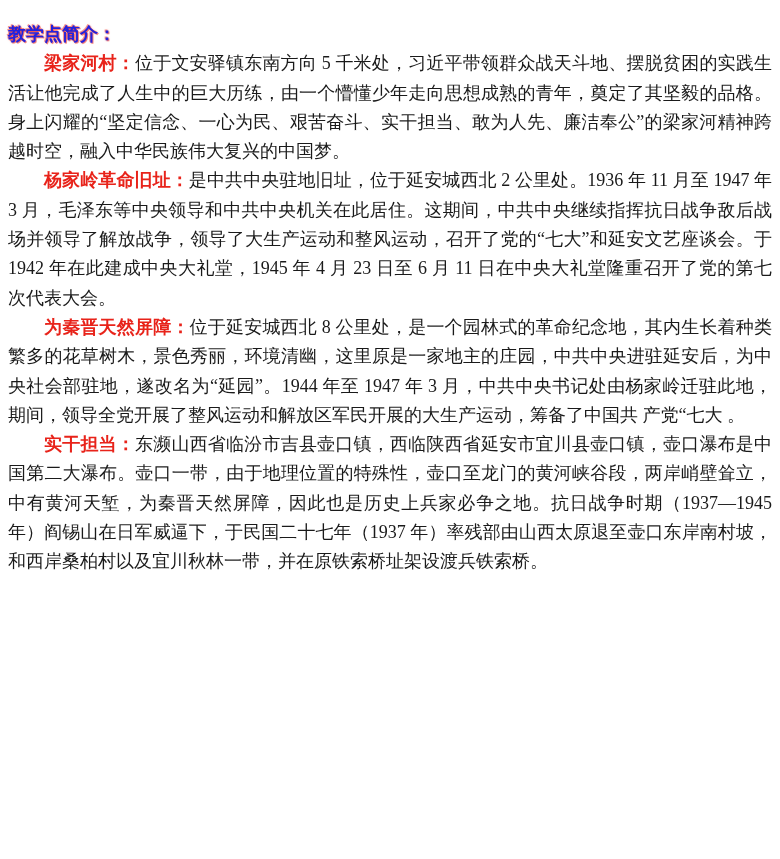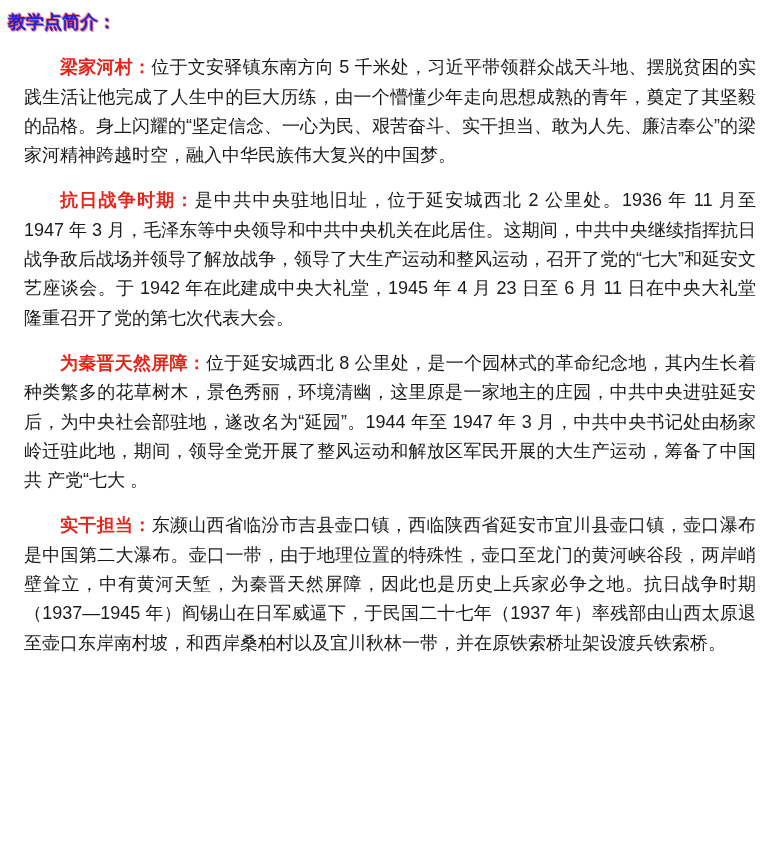--- a/index.html
+++ b/index.html
@@ -9,58 +9,58 @@
   }
   body {
     width: 780px;
     height: 859px;
     overflow: hidden;
   }
   .page {
     box-sizing: border-box;
     width: 780px;
     height: 859px;
-    padding: 8px 8px 0 8px;
-    font-family: Liberation Sans, sans-serif;
+    padding: 20px 8px 0 8px;
+    font-family: Liberation Serif, serif;
     font-size: 18px;
     line-height: 29.3px;
     color: var(--body-color, #1a1a1a);
     text-align: justify;
   }
   .doc-title {
     margin: 0;
     font-size: 18px;
     font-weight: bold;
     color: var(--title-color, #2222dd);
     
     text-shadow: 1px 1px 0 rgba(235, 40, 30, 0.55),
                  -1px -1px 0 rgba(235, 40, 30, 0.45),
                  0 0 2px rgba(240, 50, 38, 0.55);
     line-height: 29.3px;
     text-align: left;
   }
   .para {
-    margin: 16px;
+    margin: 0;
     text-indent: 36px; 
   }
   .term {
     color: var(--term-color, #e8231a);
     font-weight: bold;
   }
 </style>
 </head>
 <body style="background: rgb(255, 255, 255);">
 
 <div class="page">
 
   <h1 class="doc-title">教学点简介：</h1>
 
   <p class="para"><span class="term">梁家河村：</span><span>位于文安驿镇东南方向 5 千米处，习近平带领群众战天斗地、摆脱贫困的实践生活让他完成了人生中的巨大历练，由一个懵懂少年走向思想成熟的青年，奠定了其坚毅的品格。身上闪耀的“坚定信念、一心为民、艰苦奋斗、实干担当、敢为人先、廉洁奉公”的梁家河精神跨越时空，融入中华民族伟大复兴的中国梦。</span></p>
 
 
-  <p class="para"><span class="term">抗日战争时期：</span><span>是中共中央驻地旧址，位于延安城西北 2 公里处。1936 年 11 月至 1947 年 3 月，毛泽东等中央领导和中共中央机关在此居住。这期间，中共中央继续指挥抗日战争敌后战场并领导了解放战争，领导了大生产运动和整风运动，召开了党的“七大”和延安文艺座谈会。于 1942 年在此建成中央大礼堂，1945 年 4 月 23 日至 6 月 11 日在中央大礼堂隆重召开了党的第七次代表大会。</span></p>
+  <p class="para"><span class="term">杨家岭革命旧址：</span><span>是中共中央驻地旧址，位于延安城西北 2 公里处。1936 年 11 月至 1947 年 3 月，毛泽东等中央领导和中共中央机关在此居住。这期间，中共中央继续指挥抗日战争敌后战场并领导了解放战争，领导了大生产运动和整风运动，召开了党的“七大”和延安文艺座谈会。于 1942 年在此建成中央大礼堂，1945 年 4 月 23 日至 6 月 11 日在中央大礼堂隆重召开了党的第七次代表大会。</span></p>
 
   <p class="para"><span class="term">为秦晋天然屏障：</span><span>位于延安城西北 8 公里处，是一个园林式的革命纪念地，其内生长着种类繁多的花草树木，景色秀丽，环境清幽，这里原是一家地主的庄园，中共中央进驻延安后，为中央社会部驻地，遂改名为“延园”。1944 年至 1947 年 3 月，中共中央书记处由杨家岭迁驻此地，期间，领导全党开展了整风运动和解放区军民开展的大生产运动，筹备了中国共 产党“七大 。</span></p>
 
 
   <p class="para"><span class="term">实干担当：</span><span>东濒山西省临汾市吉县壶口镇，西临陕西省延安市宜川县壶口镇，壶口瀑布是中国第二大瀑布。壶口一带，由于地理位置的特殊性，壶口至龙门的黄河峡谷段，两岸峭壁耸立，中有黄河天堑，为秦晋天然屏障，因此也是历史上兵家必争之地。抗日战争时期（1937—1945 年）阎锡山在日军威逼下，于民国二十七年（1937 年）率残部由山西太原退至壶口东岸南村坡，和西岸桑柏村以及宜川秋林一带，并在原铁索桥址架设渡兵铁索桥。</span></p>
 
 </div>
 
 </body></html>

